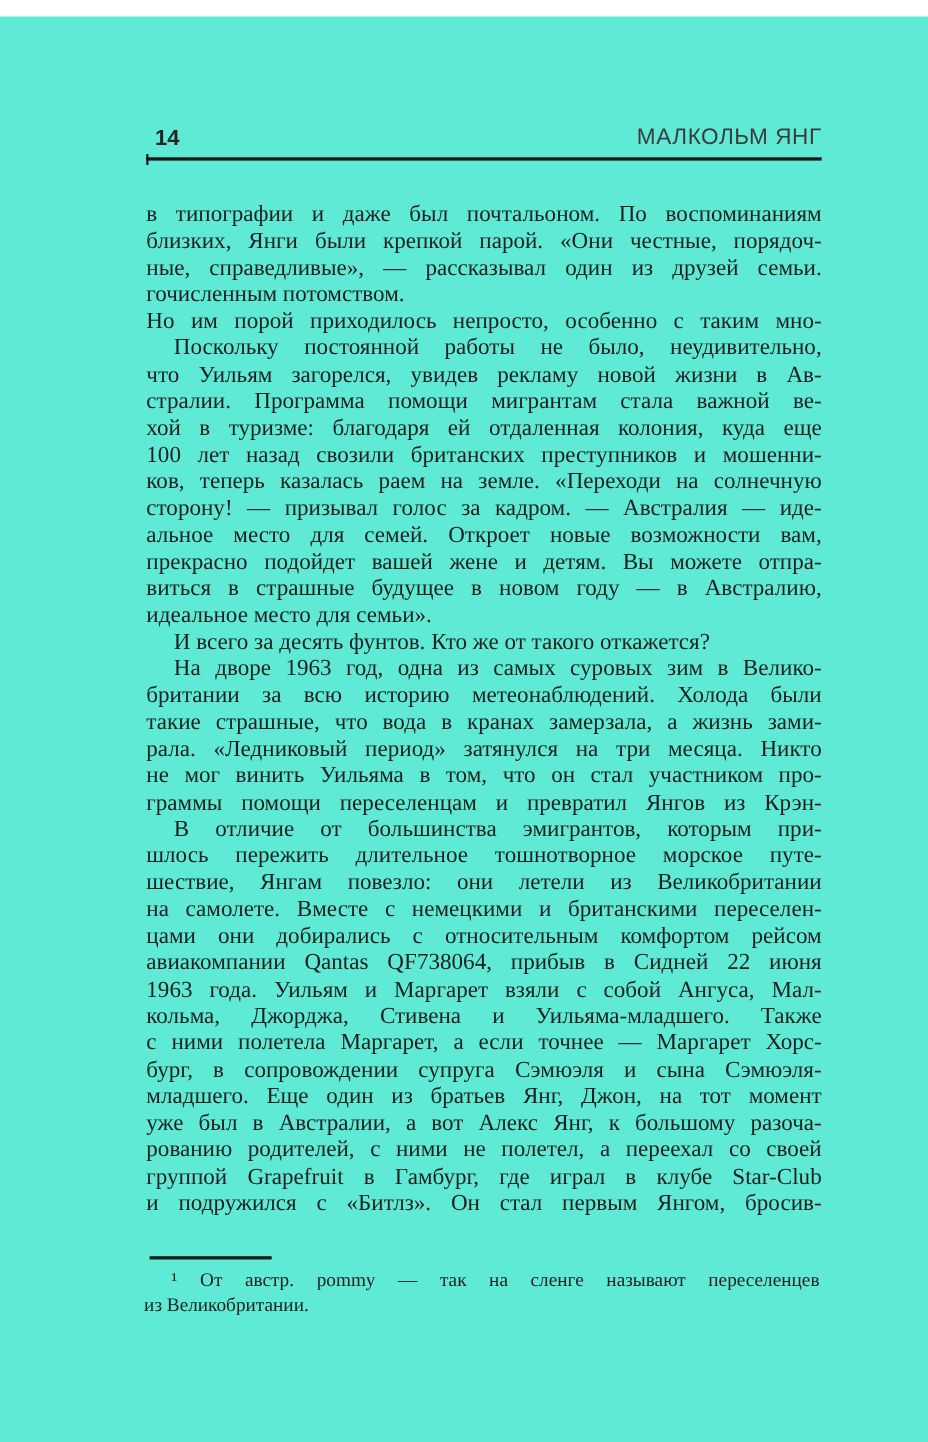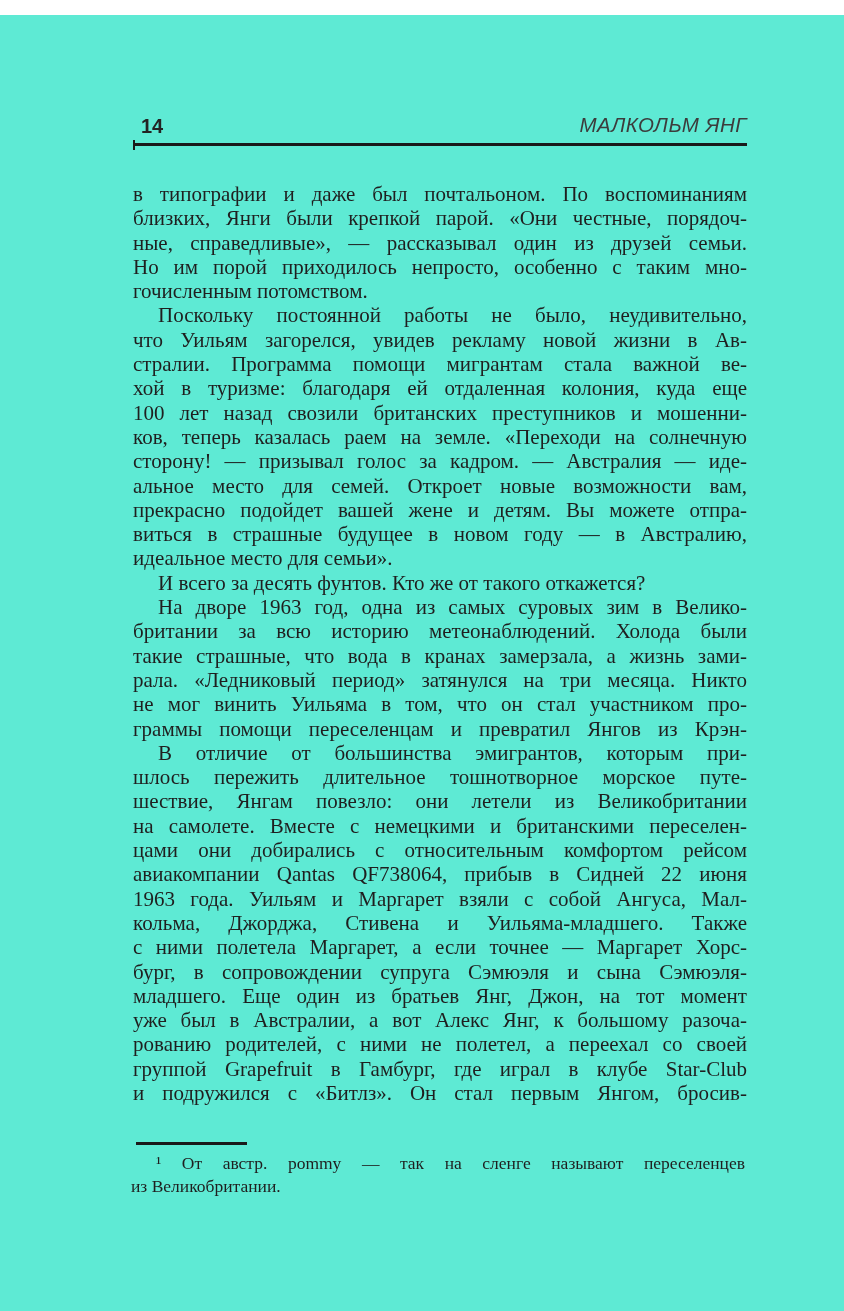--- a/index.html
+++ b/index.html
@@ -27,21 +27,20 @@
     color: #232323;
     line-height: 1;
     padding-left: 8px;
   }
   .running-title {
     font-size: 20.5px;
     font-weight: 400;
     color: #3c3c3c;
     letter-spacing: 0.5px;
     line-height: 1;
-    font-style: italic;
   }
   .header-rule {
     position: absolute;
     left: 133px;
     top: 128px;
     width: 614px;
     height: 3px;
     background: #1a1a1a;
   }
   .header-rule .tick {
@@ -99,22 +98,22 @@
 
   <div class="header-rule">
     <span class="tick"></span>
   </div>
 
   <div class="body-text">
       <div class="para">
         <div class="line">в типографии и даже был почтальоном. По воспоминаниям</div>
         <div class="line">близких, Янги были крепкой парой. «Они честные, порядоч-</div>
         <div class="line">ные, справедливые», — рассказывал один из друзей семьи.</div>
+        <div class="line endline">гочисленным потомством.</div>
         <div class="line">Но им порой приходилось непросто, особенно с таким мно-</div>
-        <div class="line endline">гочисленным потомством.</div>
       </div>
       <div class="para">
         <div class="line indent">Поскольку постоянной работы не было, неудивительно,</div>
         <div class="line">что Уильям загорелся, увидев рекламу новой жизни в Ав-</div>
         <div class="line">стралии. Программа помощи мигрантам стала важной ве-</div>
         <div class="line">хой в туризме: благодаря ей отдаленная колония, куда еще</div>
         <div class="line">100 лет назад свозили британских преступников и мошенни-</div>
         <div class="line">ков, теперь казалась раем на земле. «Переходи на солнечную</div>
         <div class="line">сторону! — призывал голос за кадром. — Австралия — иде-</div>
         <div class="line">альное место для семей. Откроет новые возможности вам,</div>

